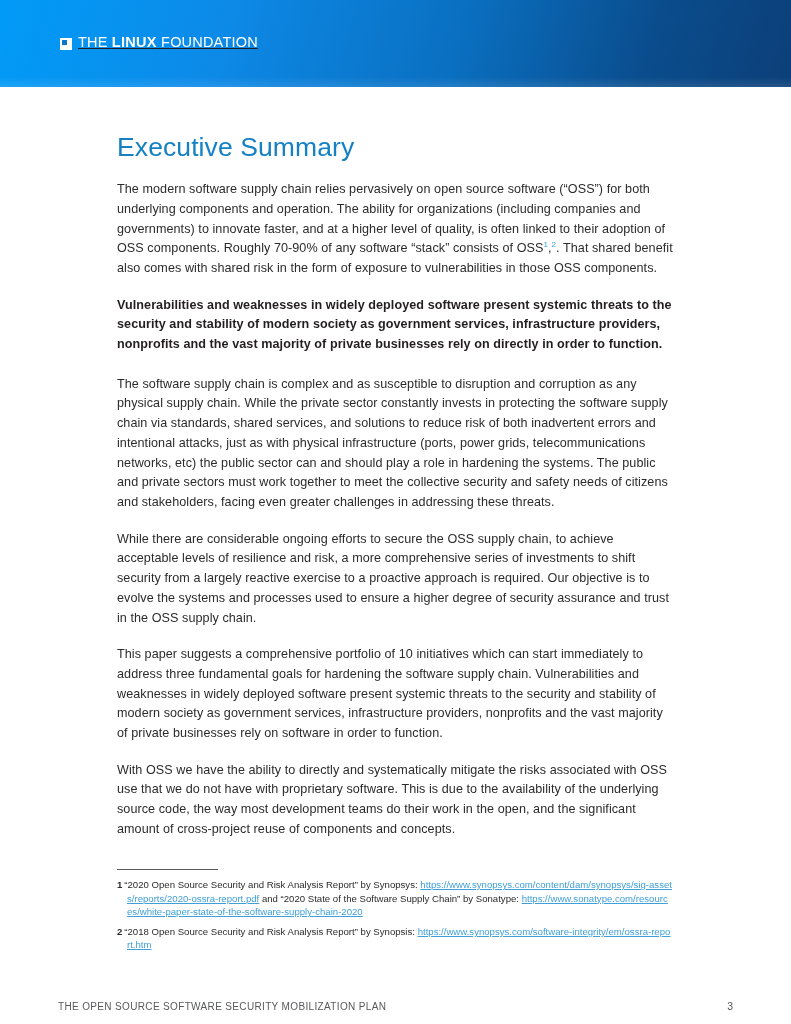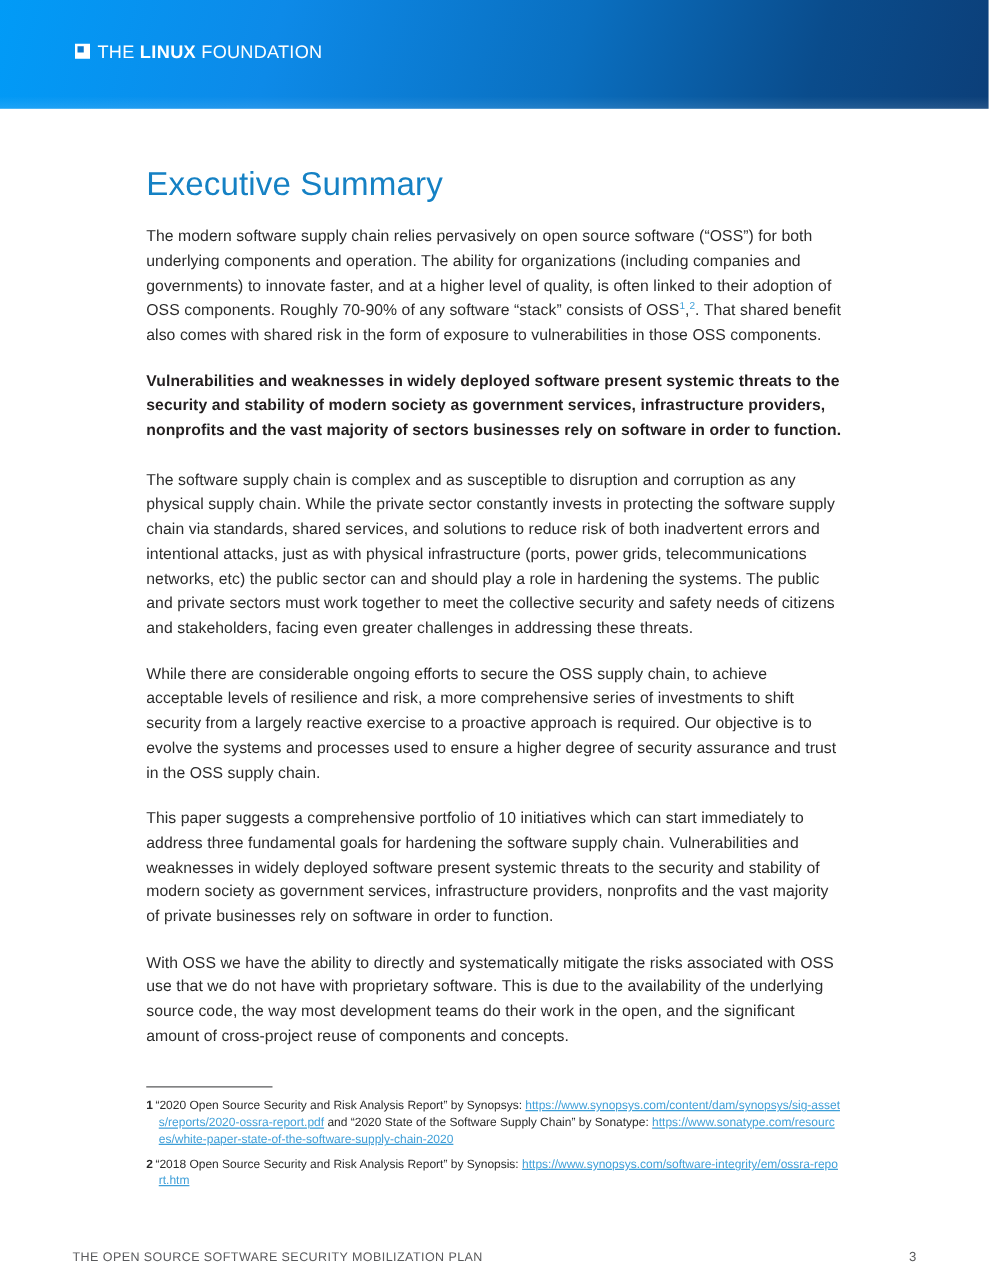--- a/index.html
+++ b/index.html
@@ -32,23 +32,24 @@
     left: 0; right: 0; bottom: 0;
     height: 10px;
     background: linear-gradient(180deg, rgba(255,255,255,0) 0%, rgba(255,255,255,0.10) 100%);
     pointer-events: none;
   }
   .logo {
     position: absolute;
     left: 60px;
     top: 35px;
     display: flex;
-    align-items: flex-start;
+    align-items: flex-end;
     gap: 6px;
     white-space: nowrap;
+    text-decoration: underline;
   }
   .logo-mark {
     width: 12px;
     height: 12px;
     position: relative;
     display: inline-block;
     flex: 0 0 auto;
   }
   .logo-mark .outer {
     position: absolute;
@@ -183,21 +184,21 @@
 </div>
 
 <div class="page">
 
   <div class="content">
 
     <h1 class="page-title">Executive Summary</h1>
 
     <p class="body-text"><span>The modern software supply chain relies pervasively on open source software (“OSS”) for both underlying components and operation. The ability for organizations (including companies and governments) to innovate faster, and at a higher level of quality, is often linked to their adoption of OSS components. Roughly 70-90% of any software “stack” consists of OSS</span><sup class="fn-ref">1</sup><span>,</span><sup class="fn-ref">2</sup><span>. That shared benefit also comes with shared risk in the form of exposure to vulnerabilities in those OSS components.</span></p>
 
-    <p class="body-text bold">Vulnerabilities and weaknesses in widely deployed software present systemic threats to the security and stability of modern society as government services, infrastructure providers, nonprofits and the vast majority of sectors businesses rely on software in order to function.</p>
+    <p class="body-text bold">Vulnerabilities and weaknesses in widely deployed software present systemic threats to the security and stability of modern society as government services, infrastructure providers, nonprofits and the vast majority of private businesses rely on directly in order to function.</p>
 
     <p class="body-text">The software supply chain is complex and as susceptible to disruption and corruption as any physical supply chain. While the private sector constantly invests in protecting the software supply chain via standards, shared services, and solutions to reduce risk of both inadvertent errors and intentional attacks, just as with physical infrastructure (ports, power grids, telecommunications networks, etc) the public sector can and should play a role in hardening the systems. The public and private sectors must work together to meet the collective security and safety needs of citizens and stakeholders, facing even greater challenges in addressing these threats.</p>
 
     <p class="body-text">While there are considerable ongoing efforts to secure the OSS supply chain, to achieve acceptable levels of resilience and risk, a more comprehensive series of investments to shift security from a largely reactive exercise to a proactive approach is required. Our objective is to evolve the systems and processes used to ensure a higher degree of security assurance and trust in the OSS supply chain.</p>
 
     <p class="body-text">This paper suggests a comprehensive portfolio of 10 initiatives which can start immediately to address three fundamental goals for hardening the software supply chain. Vulnerabilities and weaknesses in widely deployed software present systemic threats to the security and stability of modern society as government services, infrastructure providers, nonprofits and the vast majority of private businesses rely on software in order to function.</p>
 
     <p class="body-text">With OSS we have the ability to directly and systematically mitigate the risks associated with OSS use that we do not have with proprietary software. This is due to the availability of the underlying source code, the way most development teams do their work in the open, and the significant amount of cross-project reuse of components and concepts.</p>
 
   </div>

